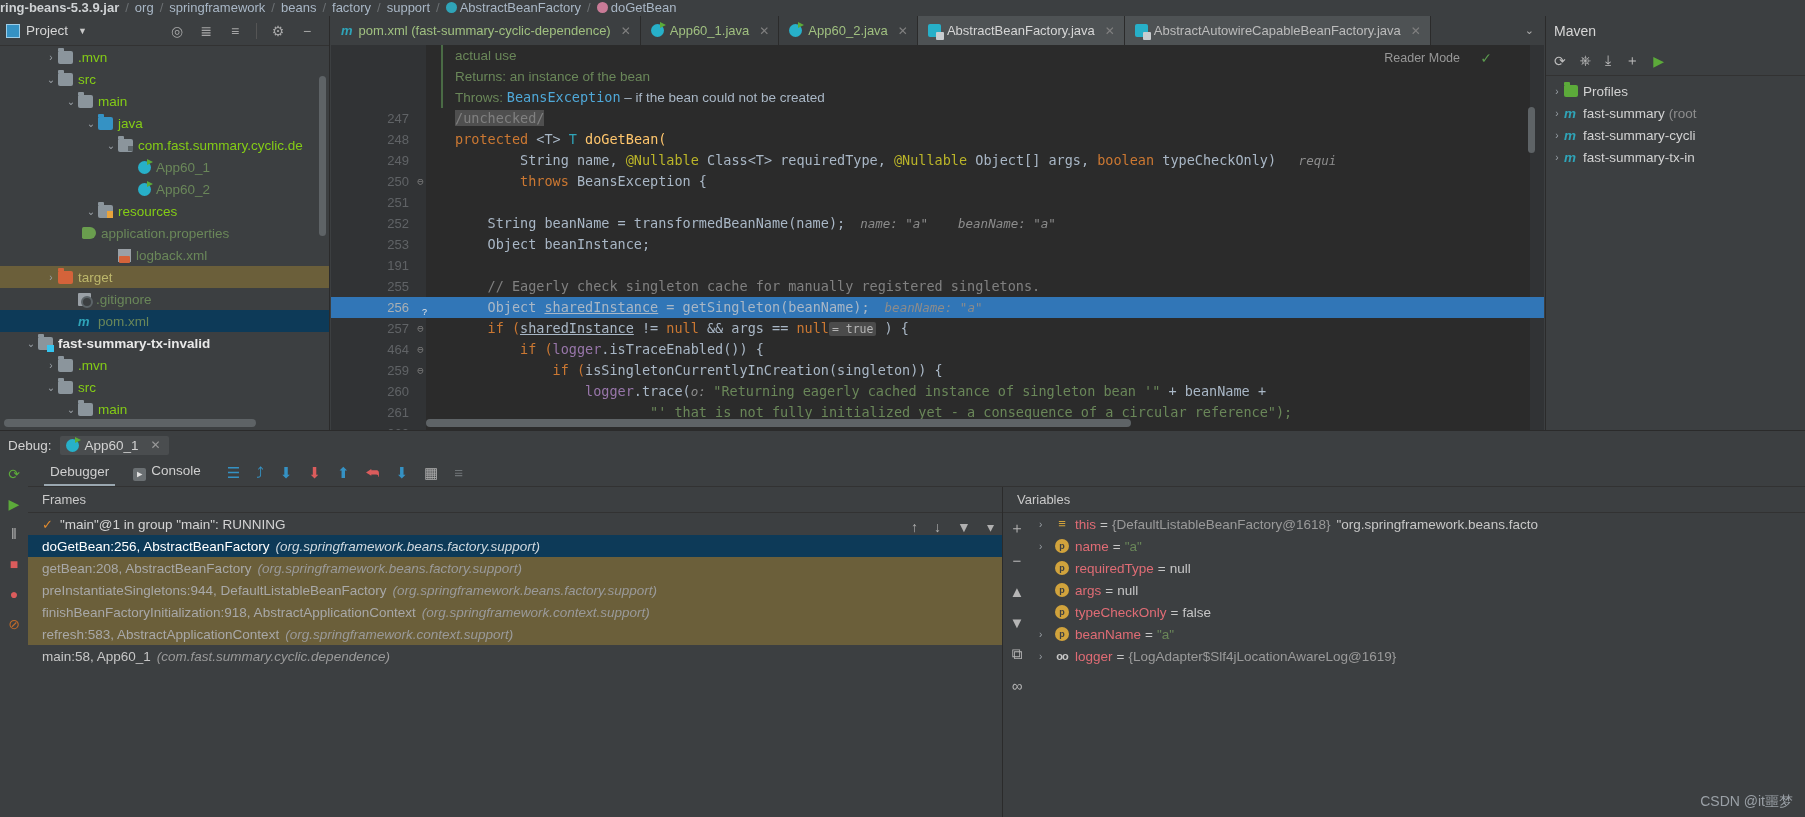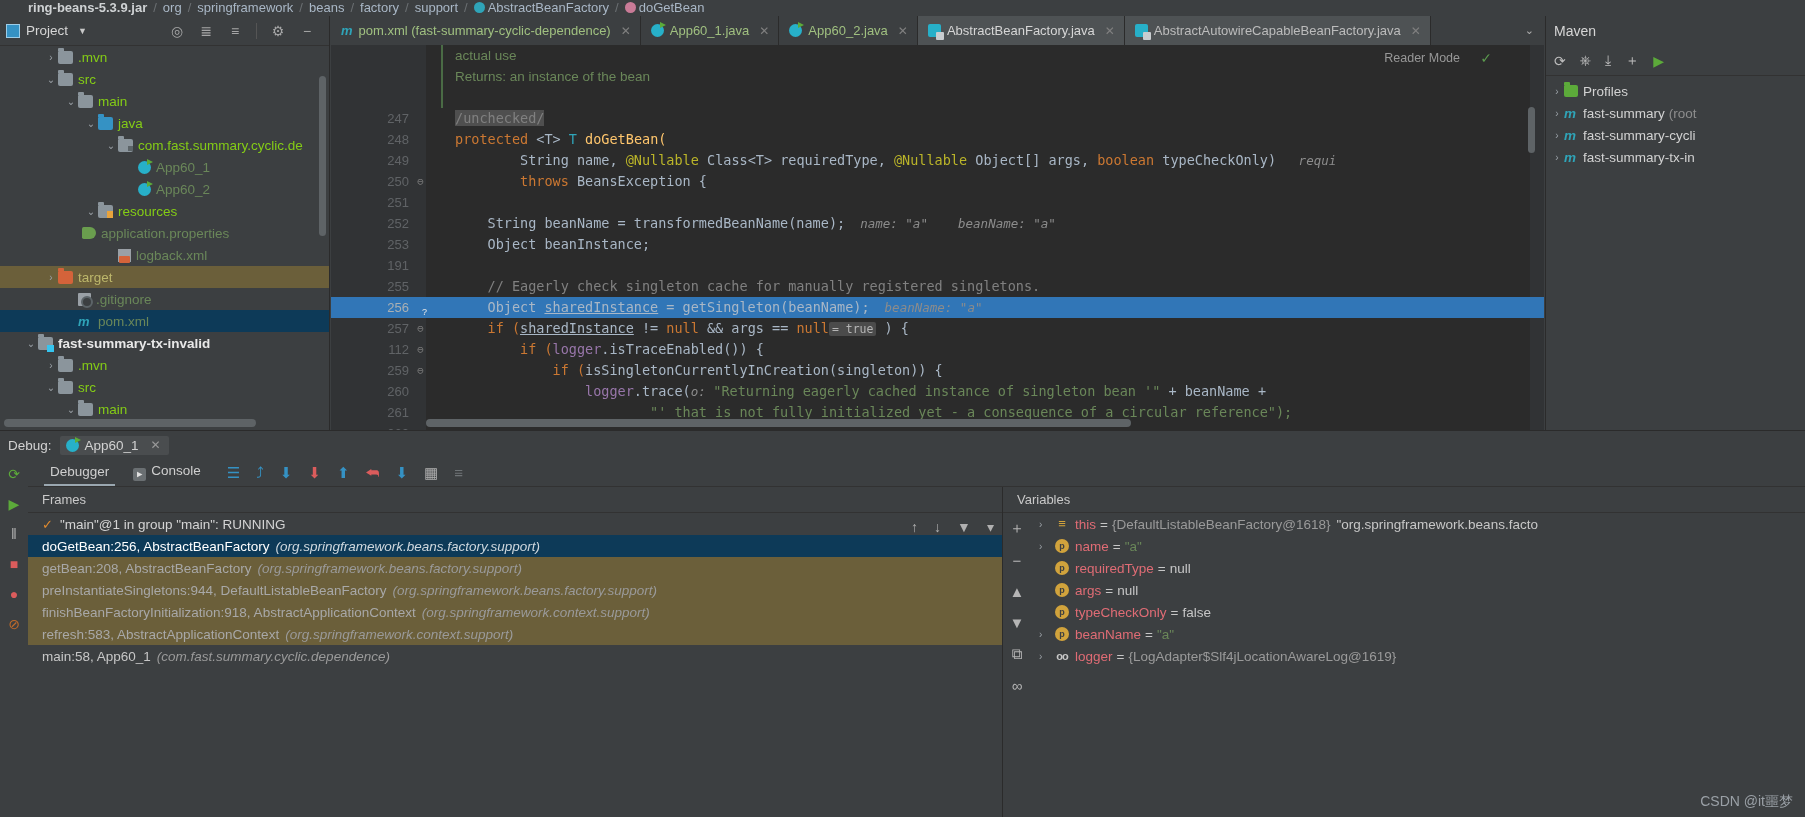--- a/index.html
+++ b/index.html
@@ -10,21 +10,21 @@
     font-size: 13px;
     color: #bbbbbb;
     overflow: hidden;
   }
   .app { position: relative; width: 1805px; height: 817px; }
 
   
   .breadcrumb-strip {
     position: absolute; left: 0; top: 0; width: 1675px; height: 16px;
     background: #3c3f41; overflow: hidden; white-space: nowrap;
-    font-size: 13px; color: #a9b7c6; margin-left: 28px;
+    font-size: 13px; color: #a9b7c6;
   }
   .breadcrumb-strip .crumb { display: inline-block; margin-top: -4px; }
   .breadcrumb-strip .crumb.bold { font-weight: bold; color: #cfd2d4; }
   .breadcrumb-strip .sep { color: #6b6f72; margin: 0 6px; }
   .crumb-ico {
     display:inline-block; width:11px; height:11px; border-radius:50%;
     vertical-align:-1px; margin-right:3px;
   }
   .crumb-ico.cls { background:#2fa4b8; }
   .crumb-ico.mth { background:#c97b97; }
@@ -352,33 +352,33 @@
           <div class="tab-chev">⌄</div>
         </div>
       <div class="editor-body">
         <div class="gutter"></div>
         <div class="reader-mode">Reader Mode</div>
         <div class="insp-ok">✓</div>
         <div class="right-rail"></div>
         <div class="lines" id="code-lines">
             <div class="ln doc"><span class="docbar"></span><span class="num"></span><span class="code">actual use</span></div>
             <div class="ln doc"><span class="docbar"></span><span class="num"></span><span class="code">Returns: an instance of the bean</span></div>
-            <div class="ln doc"><span class="docbar"></span><span class="num"></span></div>
+            <div class="ln doc"><span class="docbar"></span><span class="num"></span><span class="code"><span style="color:#6a8759">Throws: </span><span style="color:#4fa8d8;font-family:'DejaVu Sans Mono',monospace">BeansException</span><span style="color:#a9b7c6"> – if the bean could not be created</span></span></div>
             <div class="ln"><span class="num">247</span><span class="code"><span class="sel-unchecked">/unchecked/</span></span></div>
             <div class="ln"><span class="num">248</span><span class="code"><span class="kw">protected</span> <span class="id">&lt;T&gt;</span> <span class="gen">T</span> <span class="mth">doGetBean(</span></span></div>
             <div class="ln"><span class="num">249</span><span class="code">        <span class="id">String name,</span> <span class="ann">@Nullable</span> <span class="id">Class&lt;T&gt; requiredType,</span> <span class="ann">@Nullable</span> <span class="id">Object[] args,</span> <span class="kw">boolean</span> <span class="id">typeCheckOnly)</span><span class="hint">   requi</span></span></div>
             <div class="ln"><span class="fold">⊖</span><span class="num">250</span><span class="code">        <span class="kw">throws</span> <span class="id">BeansException {</span></span></div>
             <div class="ln"><span class="num">251</span><span class="code"></span></div>
             <div class="ln"><span class="num">252</span><span class="code">    <span class="id">String beanName = transformedBeanName(name);</span><span class="hint">  name: "a"    beanName: "a"</span></span></div>
             <div class="ln"><span class="num">253</span><span class="code">    <span class="id">Object beanInstance;</span></span></div>
             <div class="ln"><span class="num">191</span><span class="code"></span></div>
             <div class="ln"><span class="num">255</span><span class="code">    <span class="cmt">// Eagerly check singleton cache for manually registered singletons.</span></span></div>
             <div class="ln cur-line"><span class="bp"><span class="bp-dot"></span></span><span class="num">256</span><span class="code">    <span class="id">Object </span><span class="id undl">sharedInstance</span><span class="id"> = getSingleton(beanName);</span><span class="hint">  beanName: "a"</span></span></div>
             <div class="ln"><span class="fold">⊖</span><span class="num">257</span><span class="code">    <span class="kw">if (</span><span class="id undl">sharedInstance</span><span class="id"> != </span><span class="kw">null</span><span class="id"> &amp;&amp; args == </span><span class="kw">null</span><span class="hintbox">= true</span><span class="id"> ) {</span></span></div>
-            <div class="ln"><span class="fold">⊖</span><span class="num">112</span><span class="code">        <span class="kw">if (</span><span class="fld">logger</span><span class="id">.isTraceEnabled()) {</span></span></div>
+            <div class="ln"><span class="fold">⊖</span><span class="num">464</span><span class="code">        <span class="kw">if (</span><span class="fld">logger</span><span class="id">.isTraceEnabled()) {</span></span></div>
             <div class="ln"><span class="fold">⊖</span><span class="num">259</span><span class="code">            <span class="kw">if (</span><span class="id">isSingletonCurrentlyInCreation(singleton)) {</span></span></div>
             <div class="ln"><span class="num">260</span><span class="code">                <span class="fld">logger</span><span class="id">.trace(</span><span class="hint">o: </span><span class="str">"Returning eagerly cached instance of singleton bean '"</span><span class="id"> + beanName +</span></span></div>
             <div class="ln"><span class="num">261</span><span class="code">                        <span class="str">"' that is not fully initialized yet - a consequence of a circular reference");</span></span></div>
             <div class="ln"><span class="num">262</span><span class="code"></span></div>
           </div>
         <div class="code-scroll-v"></div>
         <div class="code-scroll-h"></div>
       </div>
     </div>
 

